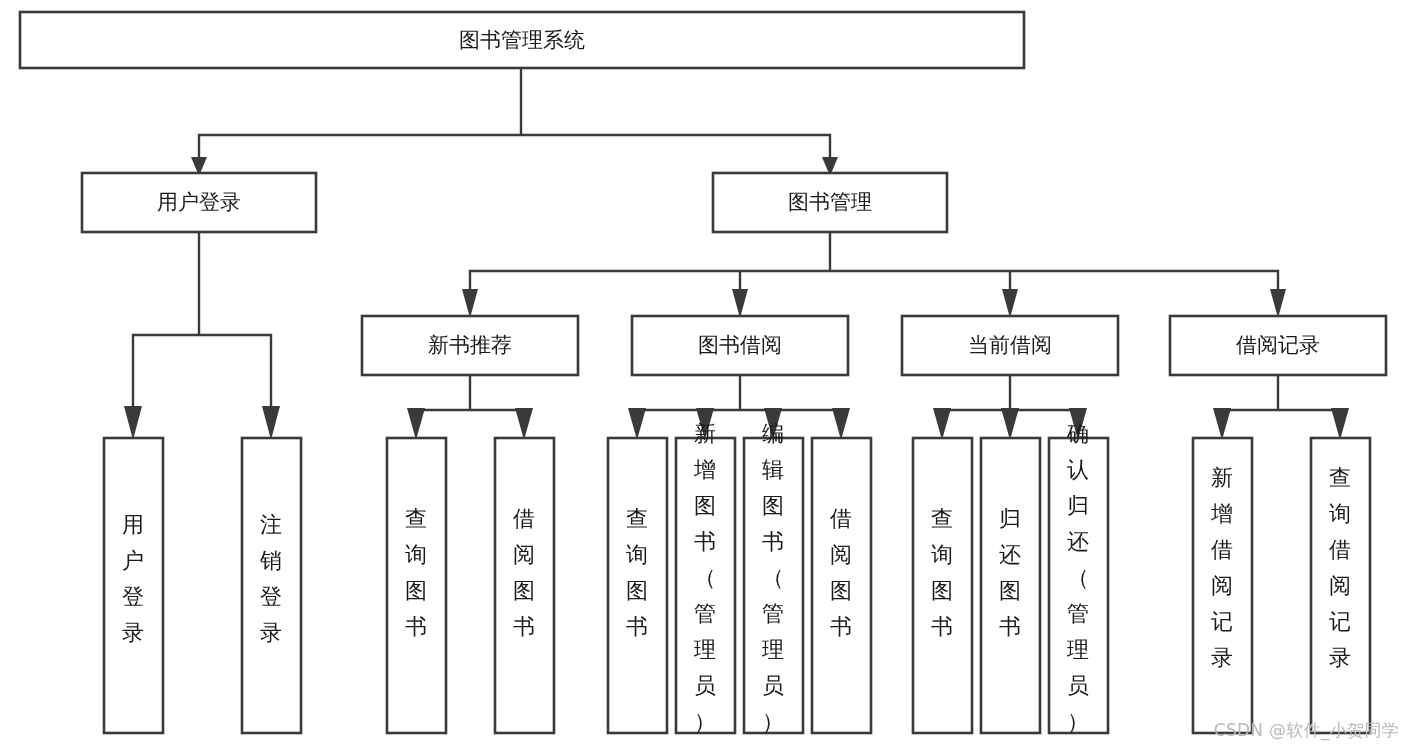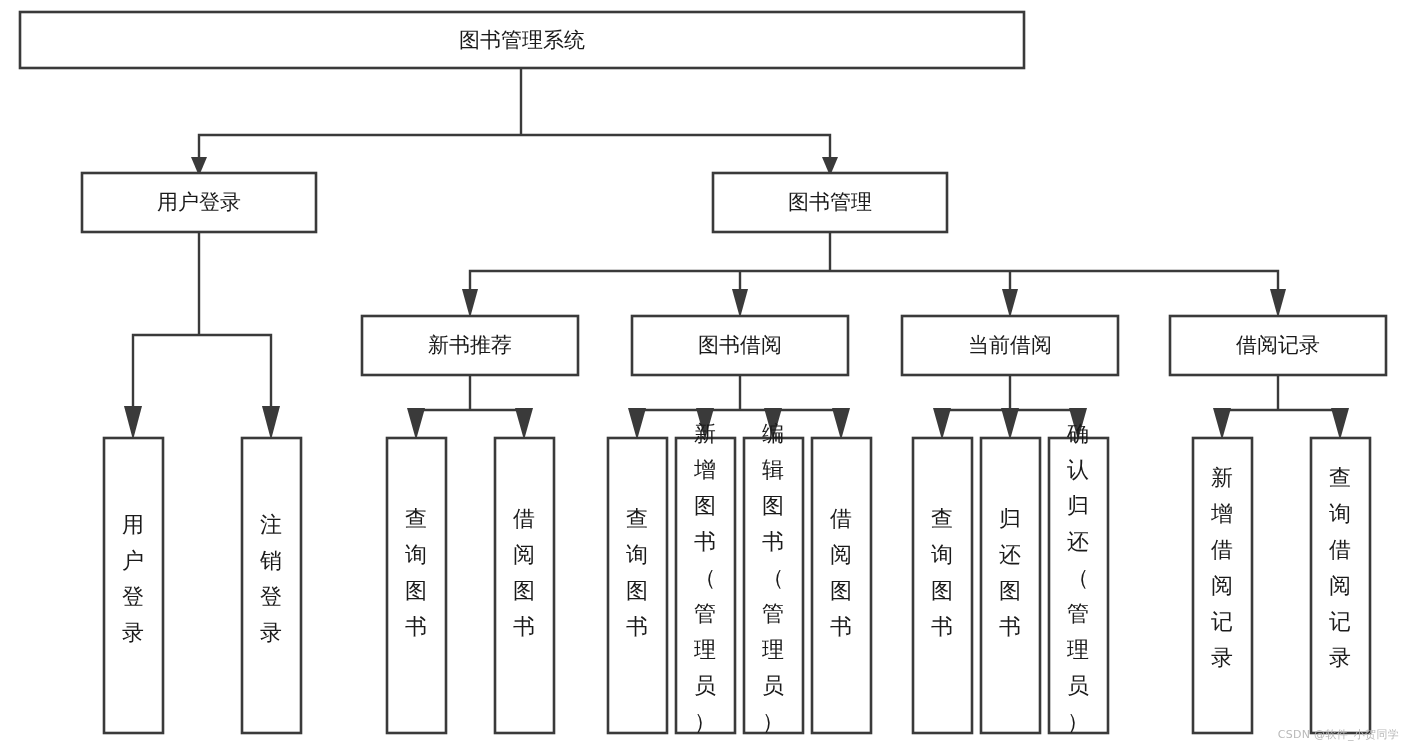--- a/index.html
+++ b/index.html
@@ -50,21 +50,21 @@
     fill: #1a1a1a;
     font-family: "DejaVu Sans", "Liberation Sans", sans-serif;
     font-size: 22px;
     text-anchor: middle;
   }
   .watermark {
     position: absolute;
     right: 6px;
     bottom: 5px;
     font-family: "DejaVu Sans", "Liberation Sans", sans-serif;
-    font-size: 11px;
+    font-size: 17px;
     color: #b9b9b9;
     white-space: nowrap;
     letter-spacing: 0.3px;
     pointer-events: none;
   }
 </style>
 </head>
 <body>
 
 <div id="diagram-root">

